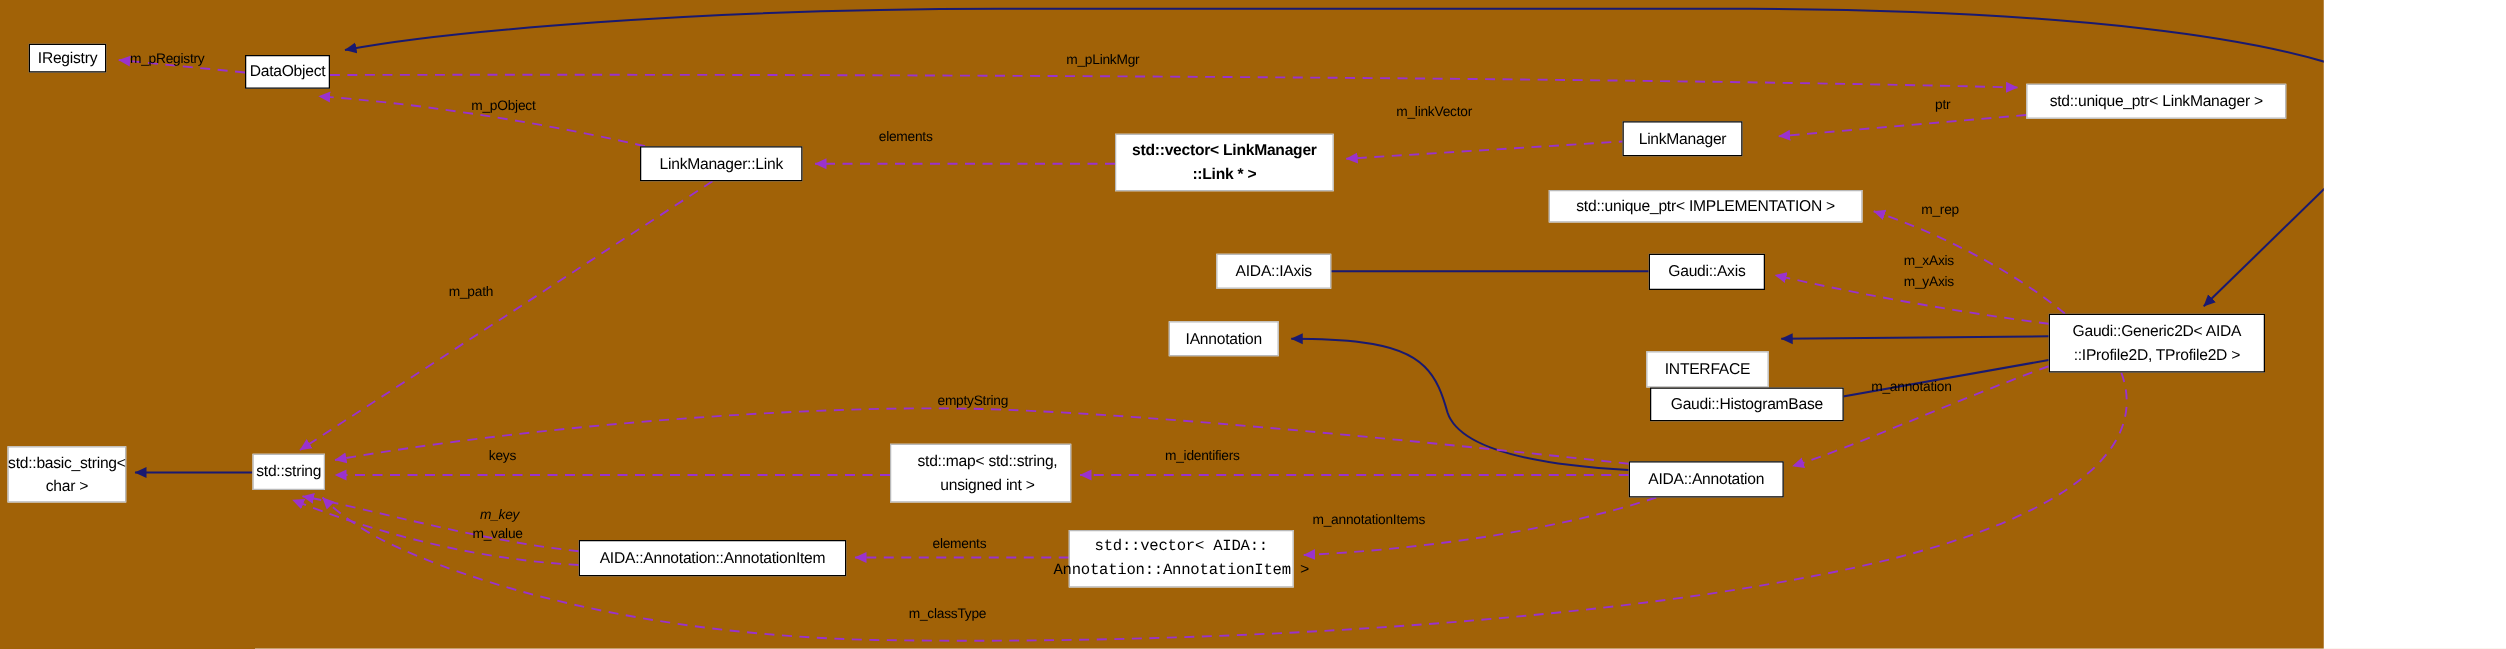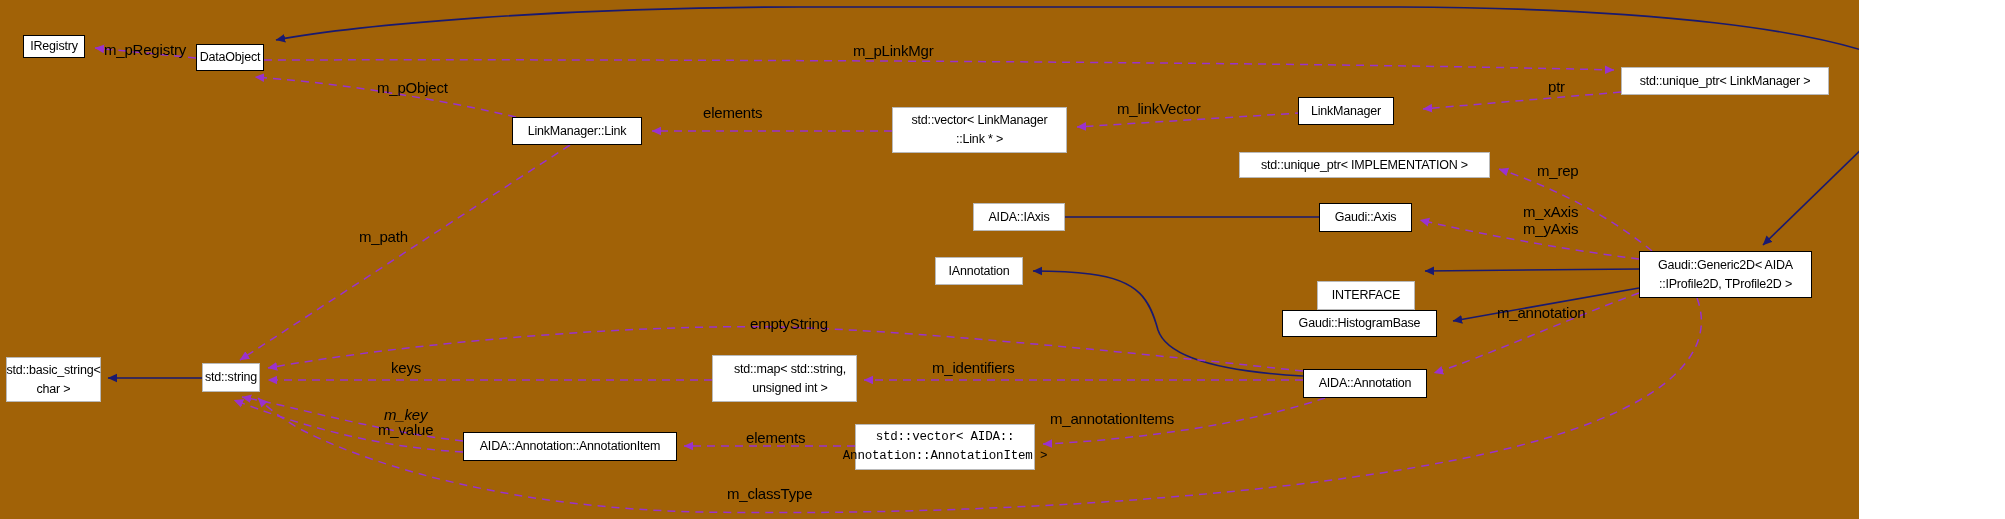--- a/index.html
+++ b/index.html
@@ -11,21 +11,21 @@
   .node{
     position:absolute;display:flex;flex-direction:column;justify-content:center;
     align-items:center;background:#fff;color:#000;text-align:center;
     font-size:12.5px;line-height:19px;white-space:nowrap;box-sizing:border-box;
     letter-spacing:-0.2px;
   }
   .node.documented{border:1.5px solid #000000;}
   .node.external{border:1px solid #b9b9b9;}
   .node.selected{border:1.5px solid #000000;background:#bfbfbf;}
   .edge-label{
-    position:absolute;font-size:15px;color:#000;white-space:nowrap;
+    position:absolute;font-size:11px;color:#000;white-space:nowrap;
     letter-spacing:-0.2px;background:transparent;
   }
 </style>
 </head>
 <body>
 
 <div id="diagram">
 
   <svg id="edges" width="2005" height="519" viewBox="0 0 2005 519" fill="none" xmlns="http://www.w3.org/2000/svg">
     <defs>
@@ -72,21 +72,21 @@
   <div id="nodes">
       <div class="node documented" style="left: 23px; top: 35px; width: 62px; height: 23px;">
         <span>IRegistry</span>
       </div>
       <div class="node documented" style="left: 196px; top: 44px; width: 68px; height: 27px;">
         <span>DataObject</span>
       </div>
       <div class="node documented" style="left: 512px; top: 117px; width: 130px; height: 28px;">
         <span>LinkManager::Link</span>
       </div>
-      <div class="node external" style="left: 892px; top: 107px; width: 175px; height: 46px;">
+      <div class="node external" style="left: 892px; top: 107px; width: 175px; height: 46px; font-weight: bold;">
         <span>std::vector&lt; LinkManager</span>
         <span>::Link * &gt;</span>
       </div>
       <div class="node documented" style="left: 1258px; top: 97px; width: 96px; height: 28px; margin-left: 40px;">
         <span>LinkManager</span>
       </div>
       <div class="node external" style="left: 1621px; top: 67px; width: 208px; height: 28px;">
         <span>std::unique_ptr&lt; LinkManager &gt;</span>
       </div>
       <div class="node selected" style="left: 1881px; top: 67px; width: 118px; height: 29px; font-style: italic;">
@@ -100,21 +100,21 @@
       </div>
       <div class="node documented" style="left: 1319px; top: 203px; width: 93px; height: 29px;">
         <span>Gaudi::Axis</span>
       </div>
       <div class="node external" style="left: 935px; top: 257px; width: 88px; height: 28px;">
         <span>IAnnotation</span>
       </div>
       <div class="node external" style="left: 1317px; top: 257px; width: 98px; height: 29px; margin-top: 24px;">
         <span>INTERFACE</span>
       </div>
-      <div class="node documented" style="left: 1282px; top: 310px; width: 155px; height: 27px;">
+      <div class="node documented" style="left: 1320px; top: 310px; width: 155px; height: 27px;">
         <span>Gaudi::HistogramBase</span>
       </div>
       <div class="node documented" style="left: 1639px; top: 251px; width: 173px; height: 47px;">
         <span>Gaudi::Generic2D&lt; AIDA</span>
         <span>::IProfile2D, TProfile2D &gt;</span>
       </div>
       <div class="node external" style="left: 6px; top: 357px; width: 95px; height: 45px;">
         <span>std::basic_string&lt;</span>
         <span>char &gt;</span>
       </div>
@@ -134,21 +134,21 @@
       <div class="node external" style="left: 855px; top: 424px; width: 180px; height: 46px; font-family: Liberation Mono, monospace;">
         <span>std::vector&lt; AIDA::</span>
         <span>Annotation::AnnotationItem &gt;</span>
       </div>
     </div>
   <div id="labels">
       <div class="edge-label" style="left: 104px; top: 41px;">m_pRegistry</div>
       <div class="edge-label" style="left: 853px; top: 42px;">m_pLinkMgr</div>
       <div class="edge-label" style="left: 377px; top: 79px;">m_pObject</div>
       <div class="edge-label" style="left: 703px; top: 104px;">elements</div>
-      <div class="edge-label" style="left: 1117px; top: 100px;">m_linkVector</div>
+      <div class="edge-label" style="left: 1117px; top: 84px;">m_linkVector</div>
       <div class="edge-label" style="left: 1548px; top: 78px;">ptr</div>
       <div class="edge-label" style="left: 1537px; top: 162px;">m_rep</div>
       <div class="edge-label" style="left: 1523px; top: 203px;">m_xAxis</div>
       <div class="edge-label" style="left: 1523px; top: 220px;">m_yAxis</div>
       <div class="edge-label" style="left: 359px; top: 228px;">m_path</div>
       <div class="edge-label" style="left: 1497px; top: 304px;">m_annotation</div>
       <div class="edge-label" style="left: 750px; top: 315px;">emptyString</div>
       <div class="edge-label" style="left: 391px; top: 359px;">keys</div>
       <div class="edge-label" style="left: 932px; top: 359px;">m_identifiers</div>
       <div class="edge-label" style="left: 384px; top: 406px; font-style: italic;">m_key</div>

